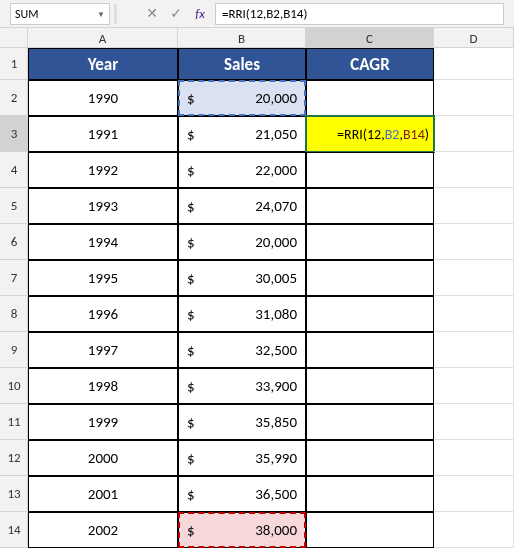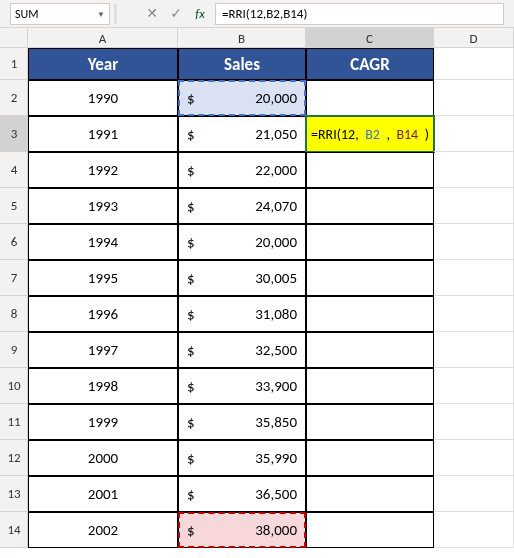--- a/index.html
+++ b/index.html
@@ -40,21 +40,21 @@
       margin-left: 20px;
     }
     .fb-btn {
       width: 22px; height: 22px;
       display: flex; align-items: center; justify-content: center;
       color: #666;
       font-size: 14px;
     }
     .fb-btn.cancel { color: #888; }
     .fb-btn.enter { color: #888; }
-    .fx-label { font-style: italic; font-size: 13px; color: #14532d; }
+    .fx-label { font-style: italic; font-size: 13px; color: #4c1d95; }
     .formula-input {
       flex: 1;
       height: 22px;
       background: #fff;
       border: 1px solid #ccc;
       padding: 0 6px;
       font-size: 13px;
       display: flex;
       align-items: center;
     }
@@ -146,21 +146,21 @@
       background: #f8d7da;
       outline: 2px dashed #c00000;
       outline-offset: -2px;
     }
     .active-cell {
       background: #ffff00;
       outline: 2px solid #217346;
       outline-offset: -1px;
       padding: 16px 4px;
       font-size: 14px;
-      justify-content: space-between;
+      justify-content: flex-end;
     }
     .fpart-fn { color: #000; }
     .fpart-r1 { color: #4472c4; }
     .fpart-r2 { color: #7f1d1d; }
     .fpart-paren { color: #000; }
 
     .ch-A { width: 150px; }
     .ch-B { width: 128px; }
     .ch-C { width: 128px; }
     .ch-D { width: 80px; }

